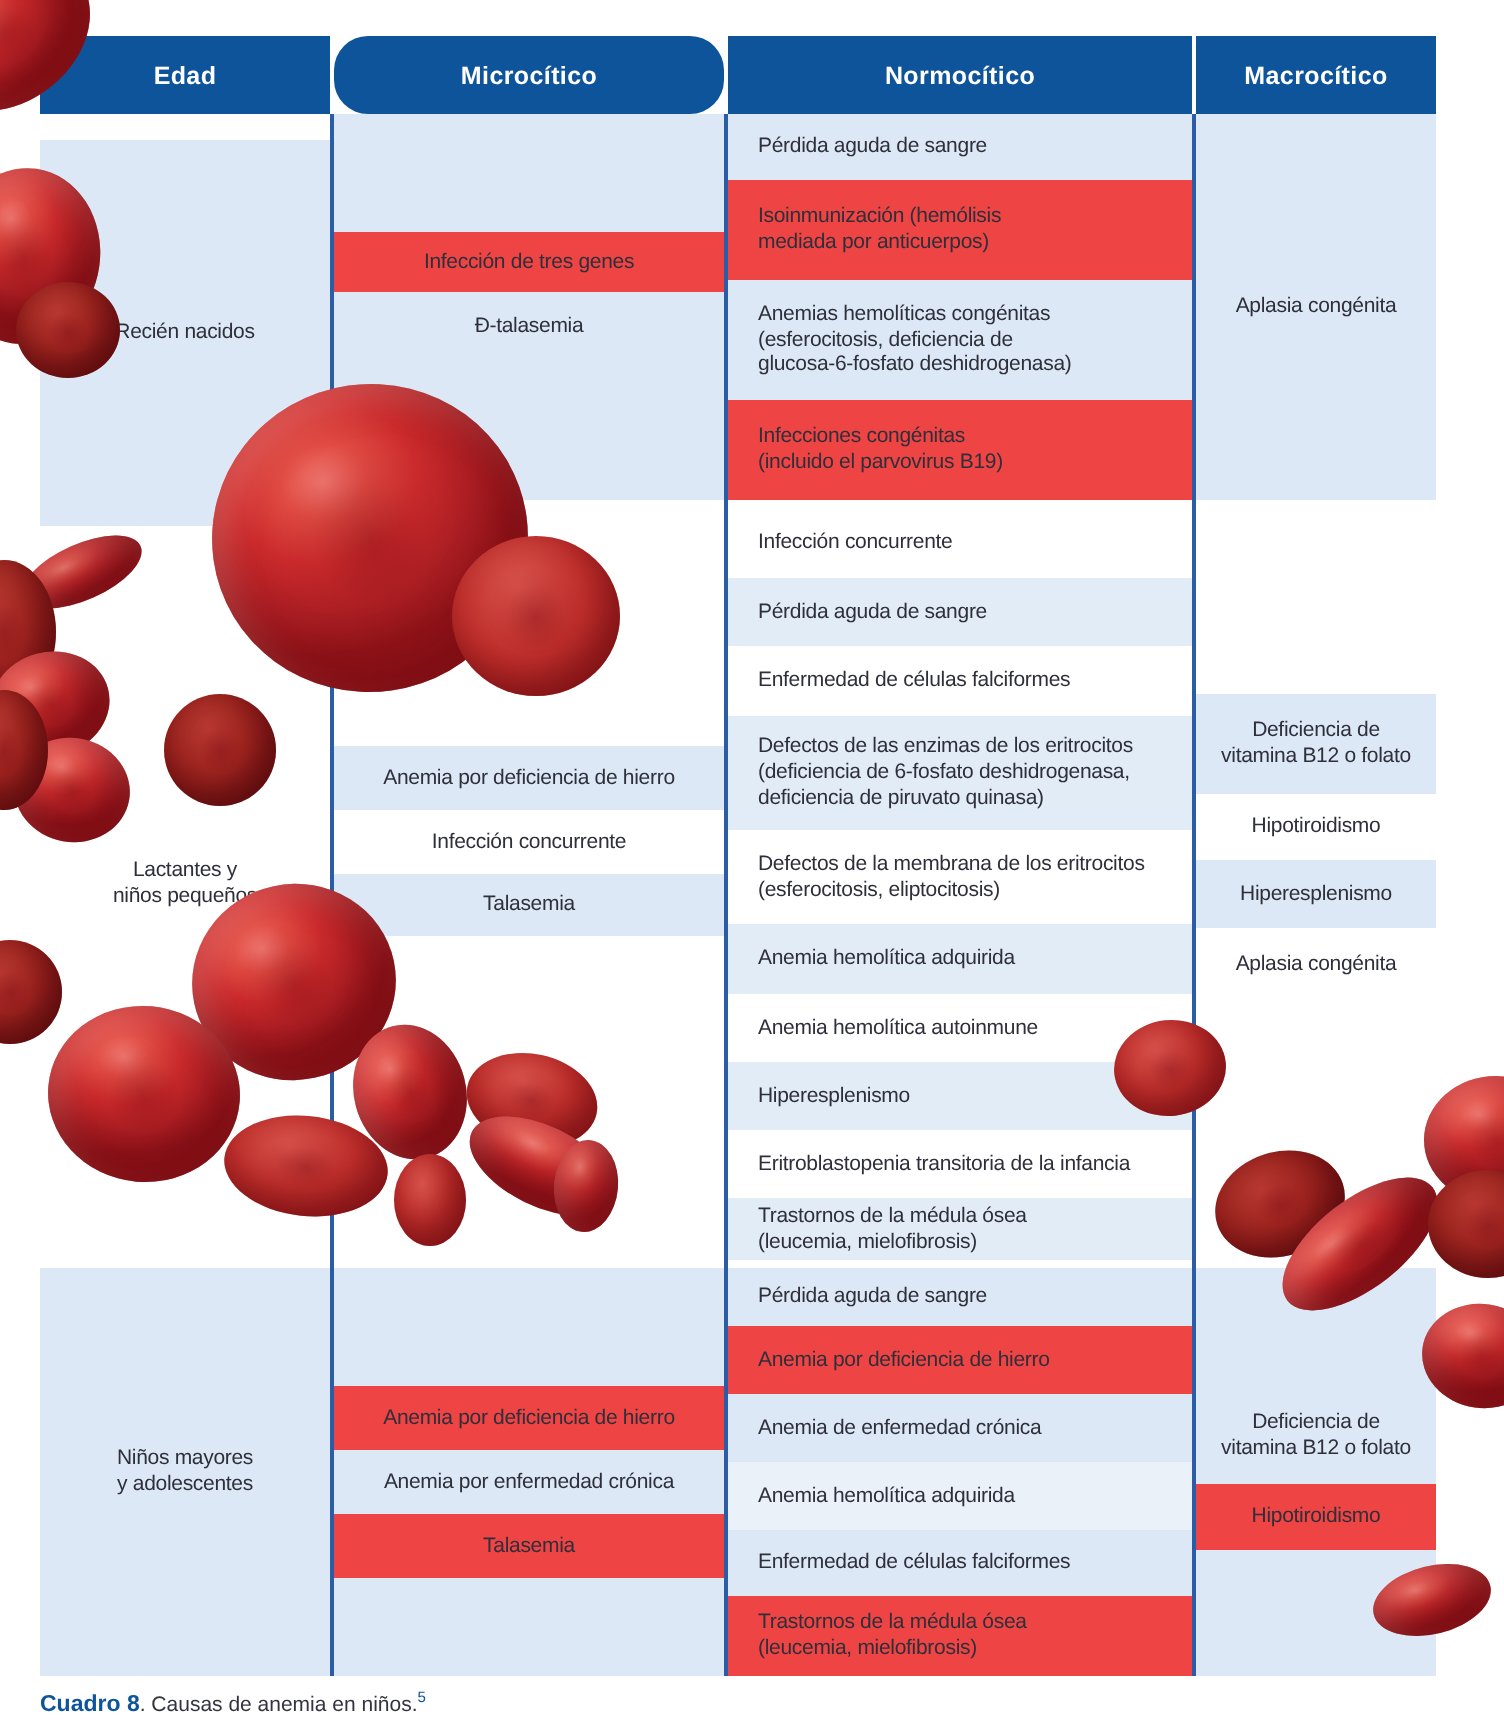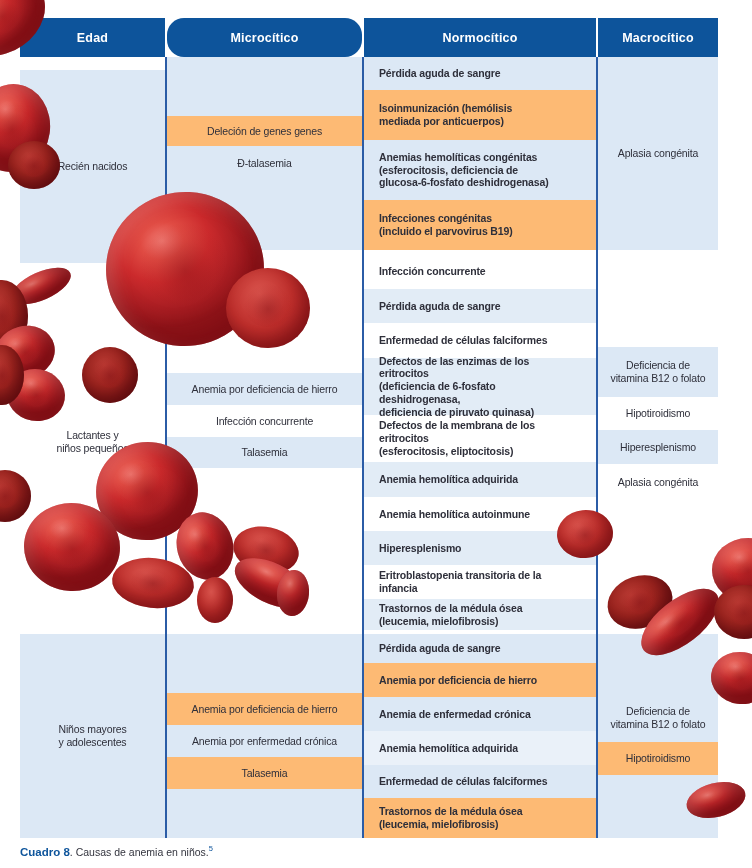--- a/index.html
+++ b/index.html
@@ -6,28 +6,28 @@
   body{font-family:"Liberation Sans","DejaVu Sans",sans-serif;background:#ffffff;}
   .page{position:relative;width:752px;height:868px;background:#ffffff;overflow:hidden;}
 
   
   .hcell{position:absolute;top:18px;height:39px;background:#0d549b;color:#ffffff;
          display:flex;align-items:center;justify-content:center;
          font-size:12.5px;font-weight:bold;letter-spacing:.2px;}
   .vline{position:absolute;top:57px;height:781px;width:2px;background:#2b5ca6;}
   .sec{position:absolute;display:flex;flex-direction:column;}
   .bg-light{background:#dce8f5;}
-  .bg-mid{background:#fdba74;}
+  .bg-mid{background:#ef4444;}
   .bg-pale{background:#e2ecf6;}
   .bg-xlight{background:#eaf1f9;}
   .bg-none{background:transparent;}
   .row{display:flex;align-items:center;justify-content:center;flex:0 0 auto;
        font-size:10.5px;letter-spacing:-.15px;line-height:1.22;color:#2e2f3a;
        text-align:center;white-space:pre-line;}
-  .row.left{justify-content:flex-start;text-align:left;padding-left:15px;padding-right:20px;font-weight:bold;}
+  .row.left{justify-content:flex-start;text-align:left;padding-left:15px;padding-right:20px;}
   .fill{flex:1 1 auto;display:flex;align-items:center;justify-content:center;
         font-size:10.5px;letter-spacing:-.15px;line-height:1.25;color:#2e2f3a;
         text-align:center;white-space:pre-line;}
   .sp{flex:0 0 auto;}
 
   
   .caption{position:absolute;left:20px;top:844px;font-size:10.5px;color:#33343e;}
   .caption .lbl{font-weight:bold;color:#0d549b;font-size:11.5px;}
   .caption sup{color:#0d549b;font-size:7.5px;}
 
@@ -63,21 +63,21 @@
     <div class="fill">Lactantes y
 niños pequeños</div>
   </div>
   <div class="sec bg-light" style="left:20px;top:634px;width:145px;height:204px;">
     <div class="fill">Niños mayores
 y adolescentes</div>
   </div>
 
   <div class="sec bg-light" style="left:167px;top:57px;width:195px;height:193px;">
     <div class="sp" style="height:59px;"></div>
-    <div class="row bg-mid" style="height:30px;">Deleción de genes genes</div>
+    <div class="row bg-mid" style="height:30px;">Infección de tres genes</div>
     <div class="row" style="height:34px;">Ð-talasemia</div>
   </div>
   <div class="sec bg-none" style="left:167px;top:254px;width:195px;height:376px;">
     <div class="sp" style="height:119px;"></div>
     <div class="row bg-light" style="height:32px;">Anemia por deficiencia de hierro</div>
     <div class="row" style="height:32px;">Infección concurrente</div>
     <div class="row bg-light" style="height:31px;">Talasemia</div>
   </div>
   <div class="sec bg-light" style="left:167px;top:634px;width:195px;height:204px;">
     <div class="sp" style="height:59px;"></div>

